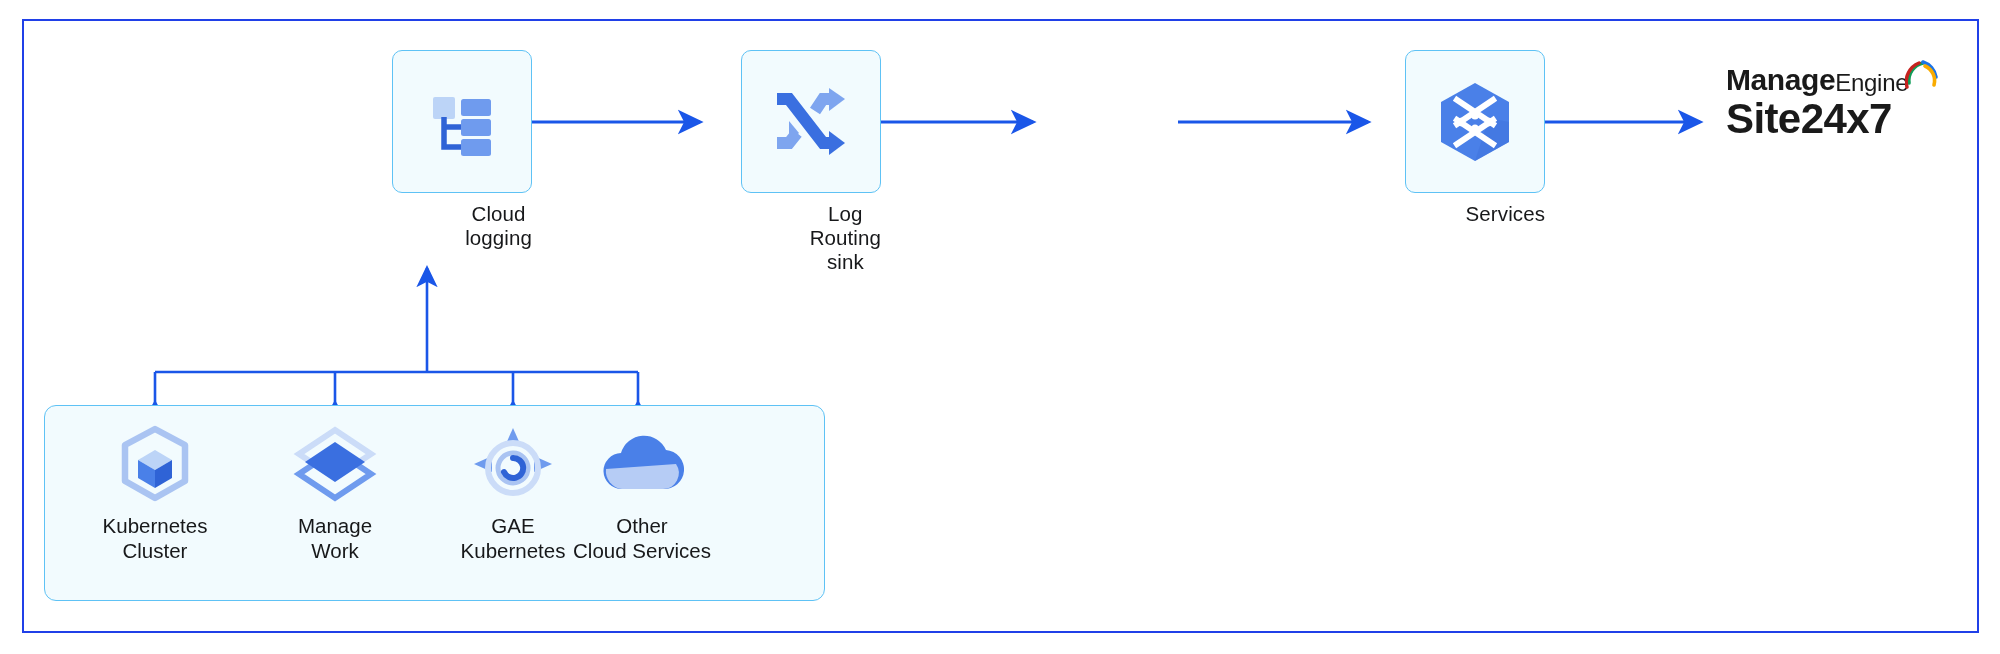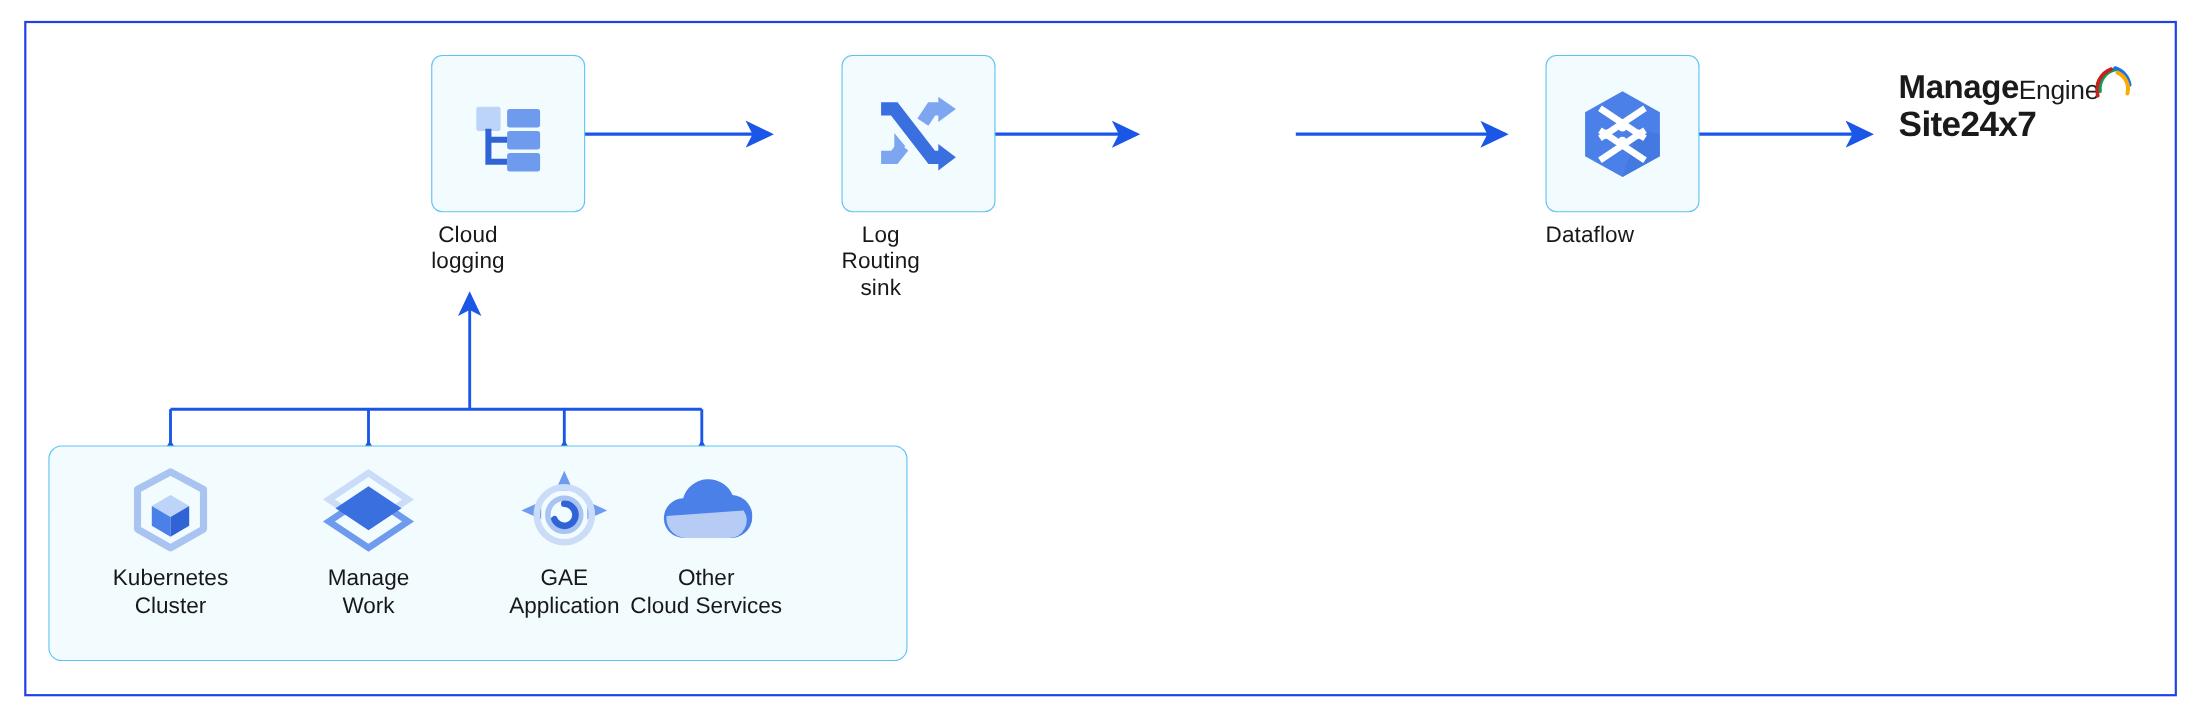--- a/index.html
+++ b/index.html
@@ -27,21 +27,21 @@
   #connectors {
     position: absolute; left: 0; top: 0;
     width: 2000px; height: 654px;
     pointer-events: none;
   }
   
   .node {
     position: absolute;
     display: flex;
     flex-direction: column;
-    align-items: flex-start;
+    align-items: flex-end;
     padding-left: 36px;
   }
   .node-card {
     width: 140px; height: 143px;
     border: 1.6px solid #5ec2f5;
     border-radius: 10px;
     background: #f2fbfe;
     display: flex;
     align-items: center;
     justify-content: center;
@@ -103,21 +103,21 @@
   .logo-manage {
     font-size: 30px; font-weight: 700;
     color: #1a1a1a; letter-spacing: -.4px;
   }
   .logo-engine {
     font-size: 24px; font-weight: 400;
     color: #1a1a1a; letter-spacing: -.3px;
   }
   #logo-swoosh { margin-left: -3px; margin-bottom: 4px; }
   #logo-line2 {
-    font-size: 32px; font-weight: 700;
+    font-size: 42px; font-weight: 700;
     color: #1a1a1a; letter-spacing: -.6px;
     margin-top: 2px; line-height: 1.05;
   }
 </style>
 </head>
 <body>
 
 <div id="canvas">
 
   <div id="outer-frame"></div>
@@ -157,21 +157,21 @@
         <rect x="36" y="34" width="30" height="17" rx="2.5" fill="#6f9bee"></rect>
         <rect x="36" y="54" width="30" height="17" rx="2.5" fill="#6f9bee"></rect>
         <path d="M19,32 L19,62 L36,62" stroke="#2f63d6" stroke-width="5.5" fill="none"></path>
         <path d="M19,42 L36,42" stroke="#2f63d6" stroke-width="5.5" fill="none"></path>
       </svg>
     </div>
     <div class="node-label">Cloud
 logging</div>
   </div>
 
-  <div class="node" style="left:729px; top:50px;">
+  <div class="node" style="left:705px; top:50px;">
     <div class="node-card">
       <svg width="76" height="70" viewBox="0 0 76 70">
         <path d="M4,12 L16,12 L50,56 L62,56" stroke="#3a6fe0" stroke-width="12" fill="none" stroke-linejoin="miter"></path>
         <path d="M56,44 L72,56 L56,68 Z" fill="#3a6fe0"></path>
         <path d="M4,56 L16,56 L24,46" stroke="#7ea5ef" stroke-width="12" fill="none"></path>
         <path d="M20,34 L30,46 L20,56 Z" fill="#7ea5ef" transform="translate(-4,0)"></path>
         <path d="M42,24 L50,12 L62,12" stroke="#7ea5ef" stroke-width="12" fill="none"></path>
         <path d="M56,1 L72,12 L56,24 Z" fill="#7ea5ef"></path>
       </svg>
     </div>
@@ -187,21 +187,21 @@
         <path d="M44,5 L78,24 L78,64 L44,83 L10,64 L10,24 Z" fill="#4a80e8"></path>
         <path d="M44,83 L78,64 L78,44 L58,40 Z" fill="#3f72dc" opacity=".55"></path>
         <path d="M26,22 L62,46 M62,22 L26,46" stroke="#ffffff" stroke-width="6" stroke-linecap="square"></path>
         <path d="M26,66 L62,42 M62,66 L26,42" stroke="#ffffff" stroke-width="6" stroke-linecap="square"></path>
         <circle cx="30" cy="44" r="4.2" fill="#ffffff"></circle>
         <circle cx="58" cy="44" r="4.2" fill="#ffffff"></circle>
         <circle cx="44" cy="38" r="3.6" fill="#ffffff"></circle>
         <circle cx="44" cy="50" r="3.6" fill="#ffffff"></circle>
       </svg>
     </div>
-    <div class="node-label">Dataflow</div>
+    <div class="node-label">Services</div>
   </div>
 
   <div id="source-group"></div>
 
   <div class="source" style="left:65px;">
     <div class="source-icon">
       <svg width="80" height="80" viewBox="0 0 80 80">
         <path d="M40,5 L70,21 L70,57 L40,74 L10,57 L10,21 Z" fill="none" stroke="#aac4f2" stroke-width="6.5" stroke-linejoin="round"></path>
         <path d="M40,26 L57,36 L40,46 L23,36 Z" fill="#bcd4f7"></path>
         <path d="M23,36 L40,46 L40,64 L23,54 Z" fill="#4a80e8"></path>
@@ -229,21 +229,21 @@
       <svg width="86" height="80" viewBox="0 0 86 80">
         <path d="M43,4 L51,22 L35,22 Z" fill="#6f9bee"></path>
         <path d="M4,40 L22,32 L22,48 Z" fill="#6f9bee"></path>
         <path d="M82,40 L64,32 L64,48 Z" fill="#6f9bee"></path>
         <circle cx="43" cy="44" r="25" fill="none" stroke="#cbdcf8" stroke-width="6"></circle>
         <circle cx="43" cy="44" r="15" fill="none" stroke="#aac4f2" stroke-width="5"></circle>
         <path d="M43,34 a10,10 0 1 1 -9,14" fill="none" stroke="#2f63d6" stroke-width="6" stroke-linecap="round"></path>
       </svg>
     </div>
     <div class="source-label">GAE
-Application</div>
+Kubernetes</div>
   </div>
 
   <div class="source" style="left:552px;">
     <div class="source-icon">
       <svg width="84" height="70" viewBox="0 0 84 70">
         <path d="M22,60 a18,18 0 0 1 -1,-36 a24,24 0 0 1 45,-3 a16,16 0 0 1 -3,39 Z" fill="#4a80e8"></path>
         <path d="M6,40 a18,18 0 0 0 16,20 l41,0 a16,16 0 0 0 13,-25 Z" fill="#b6ccf5"></path>
       </svg>
     </div>
     <div class="source-label">Other

